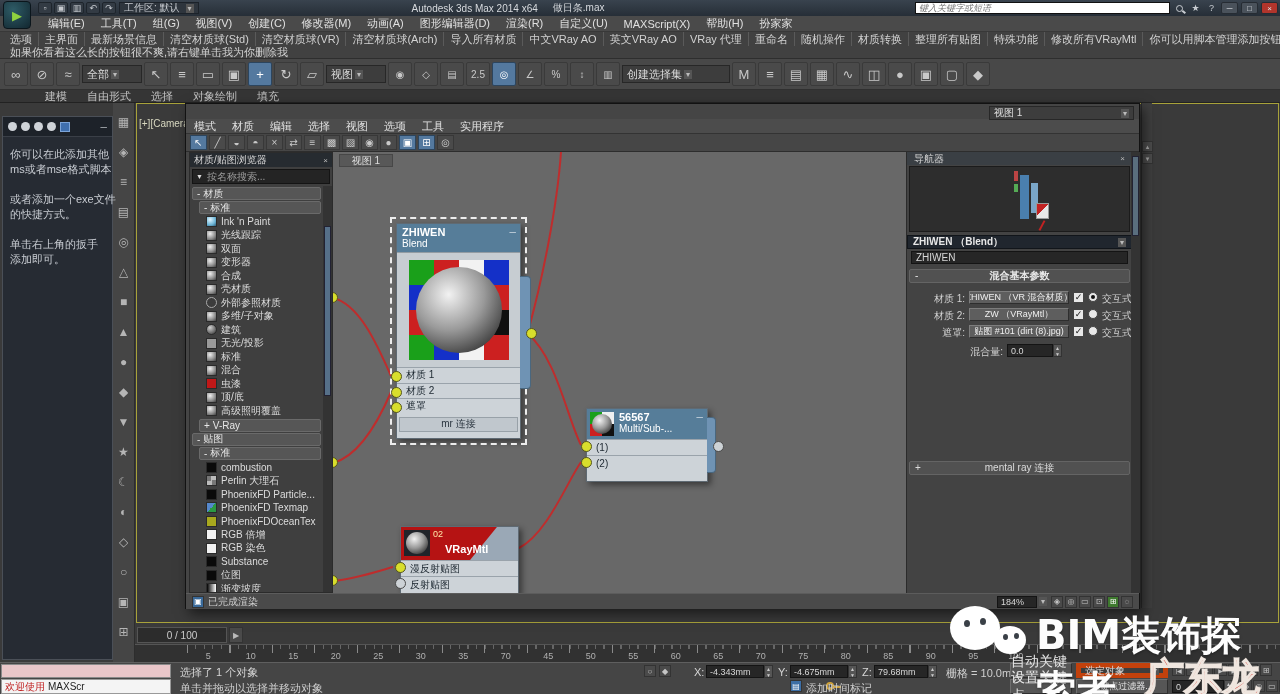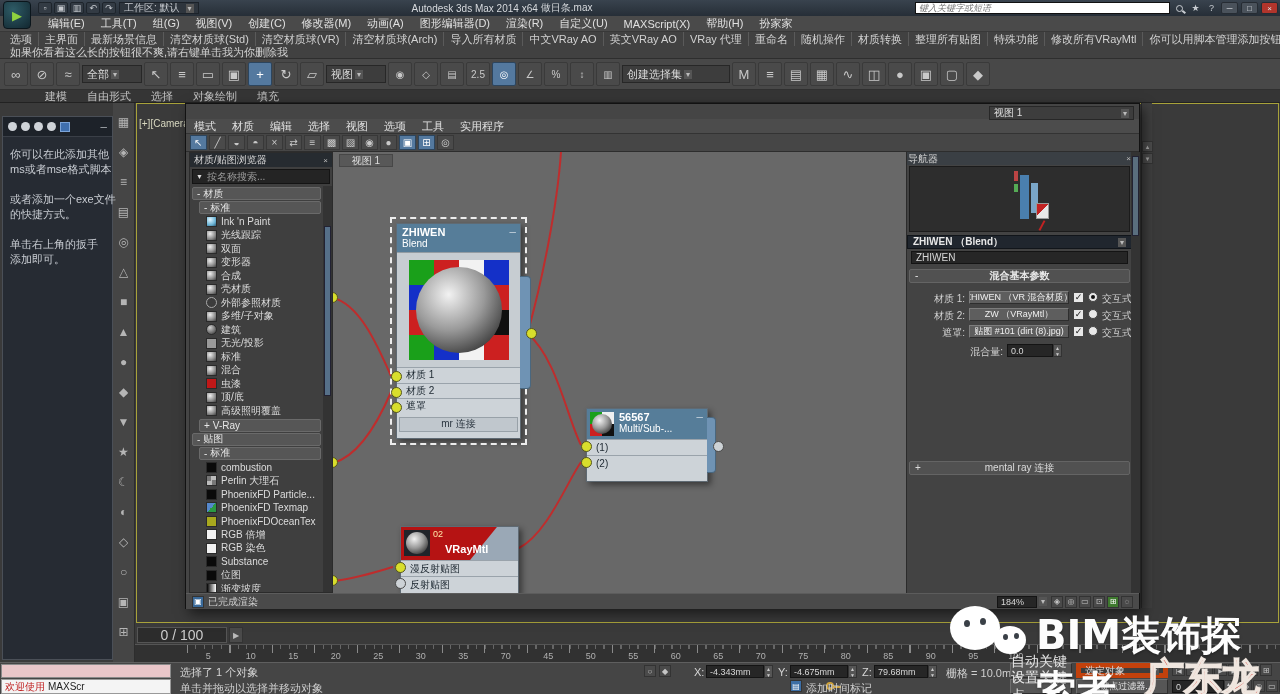--- a/index.html
+++ b/index.html
@@ -7,21 +7,21 @@
 .stage{position:relative;width:1280px;height:694px;background:#3a3a3a;overflow:hidden;font-size:11px;color:#d6d6d6}
 .abs{position:absolute}
 .flex{display:flex;align-items:center}
 
 .titlebar{position:absolute;left:0;top:0;width:1280px;height:16px;background:linear-gradient(#39434e,#262e37);display:flex;align-items:center;gap:3px;padding-left:38px;font-size:10px;color:#cdd1d6}
 .applogo{position:absolute;left:3px;top:1px;width:28px;height:28px;background:radial-gradient(circle at 35% 30%,#2e5b66,#122730);border:1px solid #0b161c;border-radius:4px;z-index:6;display:flex;align-items:center;justify-content:center;color:#8fd13f;font-size:13px}
 .qat{display:flex;gap:2px}
 .qbtn{width:14px;height:12px;display:flex;align-items:center;justify-content:center;color:#c6cacf;font-size:9px;background:#333b44;border:1px solid #1e252c;border-radius:2px}
 .wsdd{height:12px;background:#2e353d;border:1px solid #1c2229;display:flex;align-items:center;gap:4px;padding:0 4px;color:#c6cacf}
 .title-app{margin-left:210px;color:#d7dade}
-.title-file{color:#d7dade}
+.title-file{margin-left:12px;color:#d7dade}
 .searchbox{margin-left:auto;width:255px;height:12px;background:#fff;border:1px solid #111;color:#777;font-style:italic;font-size:9px;display:flex;align-items:center;padding:0 3px}
 .mag{width:7px;height:7px;border:1.5px solid #c9cdd2;border-radius:50%;position:relative}
 .mag:after{content:"";position:absolute;left:5px;top:5px;width:4px;height:1.5px;background:#c9cdd2;transform:rotate(40deg)}
 .ticon{width:13px;height:12px;display:flex;align-items:center;justify-content:center;color:#c9cdd2;font-size:9px}
 .winbtn{width:17px;height:12px;display:flex;align-items:center;justify-content:center;background:#4a525b;border:1px solid #262c33;color:#dfe3e7;font-size:8px;border-radius:2px}
 .winbtn.close{background:#b1352c}
 .menubar{position:absolute;left:0;top:16px;width:1280px;height:16px;background:#4a4a4a;border-bottom:1px solid #383838;display:flex;align-items:center;padding-left:40px}
 .mbtn{padding:0 8px;font-size:11px;color:#e0e0e0}
 .scriptrow{position:absolute;left:0;top:32px;width:1280px;height:14px;background:#414141;display:flex;align-items:center;padding-left:4px}
 .sbtn{padding:0 6px;border-right:1px solid #5a5a5a;font-size:11px;color:#d2d2d2;white-space:nowrap}
@@ -96,21 +96,21 @@
 .hdr .mini{position:absolute;right:4px;top:2px;font-size:9px;color:#dfe6ec}
 .preview{height:115px;background:#c7cdd2;display:flex;align-items:center;justify-content:center;border-top:1px solid #939ca3}
 .slotrow{height:15.5px;border-top:1px solid #9aa3ab;display:flex;align-items:center;padding-left:9px;background:#cdd3d8;white-space:nowrap}
 .nfooter{margin:3px 2px 2px;height:15px;background:#c0c7cd;border:1px solid #98a1a8;display:flex;align-items:center;justify-content:center;font-size:10px;color:#2b3640}
 .outtab{position:absolute;background:#6f93b4;border:1px solid #49677f;border-left:none;border-radius:0 4px 4px 0;z-index:4}
 .selected-node{outline:2px dashed #ededed;outline-offset:4px}
 .vhdr{height:33px;background:#9aa8b6;position:relative;overflow:hidden}
 .vred{position:absolute;left:0;top:0;width:82%;height:100%;background:#b51313;clip-path:polygon(0 0,100% 0,72% 100%,0 100%)}
 
 .params{position:absolute;left:720px;top:48px;width:225px;height:441px;background:#434343;border-left:1px solid #2b2b2b;font-size:10px;color:#d2d2d2}
-.p-navhead{position:absolute;left:0;top:0;width:225px;height:13px;background:#3a3f44;display:flex;align-items:center;padding:0 1px;font-size:10px}
+.p-navhead{position:absolute;left:0;top:0;width:225px;height:13px;background:#3a3f44;display:flex;align-items:center;padding:0 7px;font-size:10px}
 .navmap{position:absolute;left:2px;top:14px;width:221px;height:66px;background:#2d2d2d;border:1px solid #1b1b1b}
 .mathead{position:absolute;left:0;top:83px;width:225px;height:14px;background:#20262e;border:1px solid #11151a;display:flex;align-items:center;padding:0 5px;font-weight:bold;color:#e8e8e8}
 .pname{position:absolute;left:4px;top:99px;width:217px;height:13px;background:#262626;border:1px solid #141414;color:#d8d8d8;display:flex;align-items:center;padding:0 4px}
 .rollout{position:absolute;background:#515151;border:1px solid #646464;border-radius:2px;height:14px;display:flex;align-items:center;justify-content:center;font-weight:bold;font-size:10px;color:#e8e8e8}
 .roll-pm{position:absolute;left:5px;top:0;font-weight:normal}
 .prow{position:absolute;left:0;width:225px;height:14px}
 .plabel{position:absolute;text-align:right;color:#d2d2d2}
 .pbtn{position:absolute;background:#5e5e5e;border:1px solid;border-color:#7d7d7d #2e2e2e #2e2e2e #7d7d7d;color:#efefef;font-size:9px;display:flex;align-items:center;justify-content:center;height:13px;overflow:hidden;white-space:nowrap}
 .chk{position:absolute;width:11px;height:11px;background:#e8e8e8;border:1px solid #444;color:#111;font-size:9px;line-height:9px;text-align:center}
 .radio{position:absolute;width:10px;height:10px;background:#e8e8e8;border:1px solid #444;border-radius:50%}
@@ -120,21 +120,21 @@
 .groupbox{position:absolute;border:1px solid #8a8a8a;border-radius:3px}
 .gb-legend{position:absolute;top:-6px;left:8px;background:#434343;padding:0 3px;font-size:10px}
 .curvebox{position:absolute;background:#fff;border:1px solid #222}
 .mentalbar{position:absolute;background:#515151;border:1px solid #646464;border-radius:2px;height:14px;display:flex;align-items:center;justify-content:center;font-size:10px;color:#dcdcdc}
 .pscroll{position:absolute;left:945px;top:48px;width:9px;height:441px;background:#333}
 .p-thumb{position:absolute;left:1px;top:4px;width:7px;height:80px;background:#5a6e7e;border:1px solid #223}
 .sl-status{position:absolute;left:0;top:489px;width:953px;height:16px;background:#4a4a4a;border-top:1px solid #5c5c5c;display:flex;align-items:center;padding:0 6px;gap:4px}
 .tbtn-xs{width:12px;height:12px;background:#4a4a4a;border:1px solid #333;color:#c5c5c5;display:flex;align-items:center;justify-content:center;font-size:8px;flex:none}
 .tbtn-xs.active{background:#3f7a2f;color:#fff}
 
-.trackbox{position:absolute;left:137px;top:627px;width:90px;height:16px;background:#2c2c2c;border:1px solid #555;color:#ccc;font-size:14px;display:flex;align-items:center;justify-content:center;z-index:2}
+.trackbox{position:absolute;left:137px;top:627px;width:90px;height:16px;background:#2c2c2c;border:1px solid #555;color:#ccc;font-size:10px;display:flex;align-items:center;justify-content:center;z-index:2}
 .tracknext{position:absolute;left:229px;top:627px;width:14px;height:16px;background:#4a4a4a;border:1px solid #333;color:#bbb;font-size:8px;display:flex;align-items:center;justify-content:center;z-index:2}
 .ruler{position:absolute;left:135px;top:644px;width:1145px;height:18px;background:#313131;border-top:1px solid #555;z-index:2}
 .ticks{position:absolute;left:52px;top:0;right:0;height:8px;background-image:repeating-linear-gradient(90deg,#8a8a8a 0 1px,transparent 1px 42.5px),repeating-linear-gradient(90deg,#666 0 1px,transparent 1px 8.5px);background-size:100% 8px,100% 4px;background-repeat:repeat-x}
 .tl-nums{position:absolute;left:52px;top:6px;display:flex}
 .tl-num{width:42.5px;text-align:center;font-size:9px;color:#b0b0b0}
 .statusbar{position:absolute;left:0;top:662px;width:1280px;height:32px;background:#454545;border-top:1px solid #5f5f5f;z-index:10;font-size:11px}
 .pinkbox{position:absolute;left:1px;top:1px;width:170px;height:14px;background:#e9c6c9;border:1px solid #8a8a8a}
 .whitebox{position:absolute;left:1px;top:16px;width:170px;height:15px;background:#f4f4f4;border:1px solid #999;color:#222;font-size:10px;display:flex;align-items:center;padding:0 3px;gap:3px}
 .sb-btn{position:absolute;height:15px;background:#565656;border:1px solid;border-color:#6f6f6f #2f2f2f #2f2f2f #6f6f6f;color:#e6e6e6;font-size:14px;display:flex;align-items:center;justify-content:center}
 .sb-dd{position:absolute;height:15px;background:#3d3d3d;border:5px solid #c2410c;color:#e0e0e0;font-size:10px;display:flex;align-items:center;padding:0 4px}

